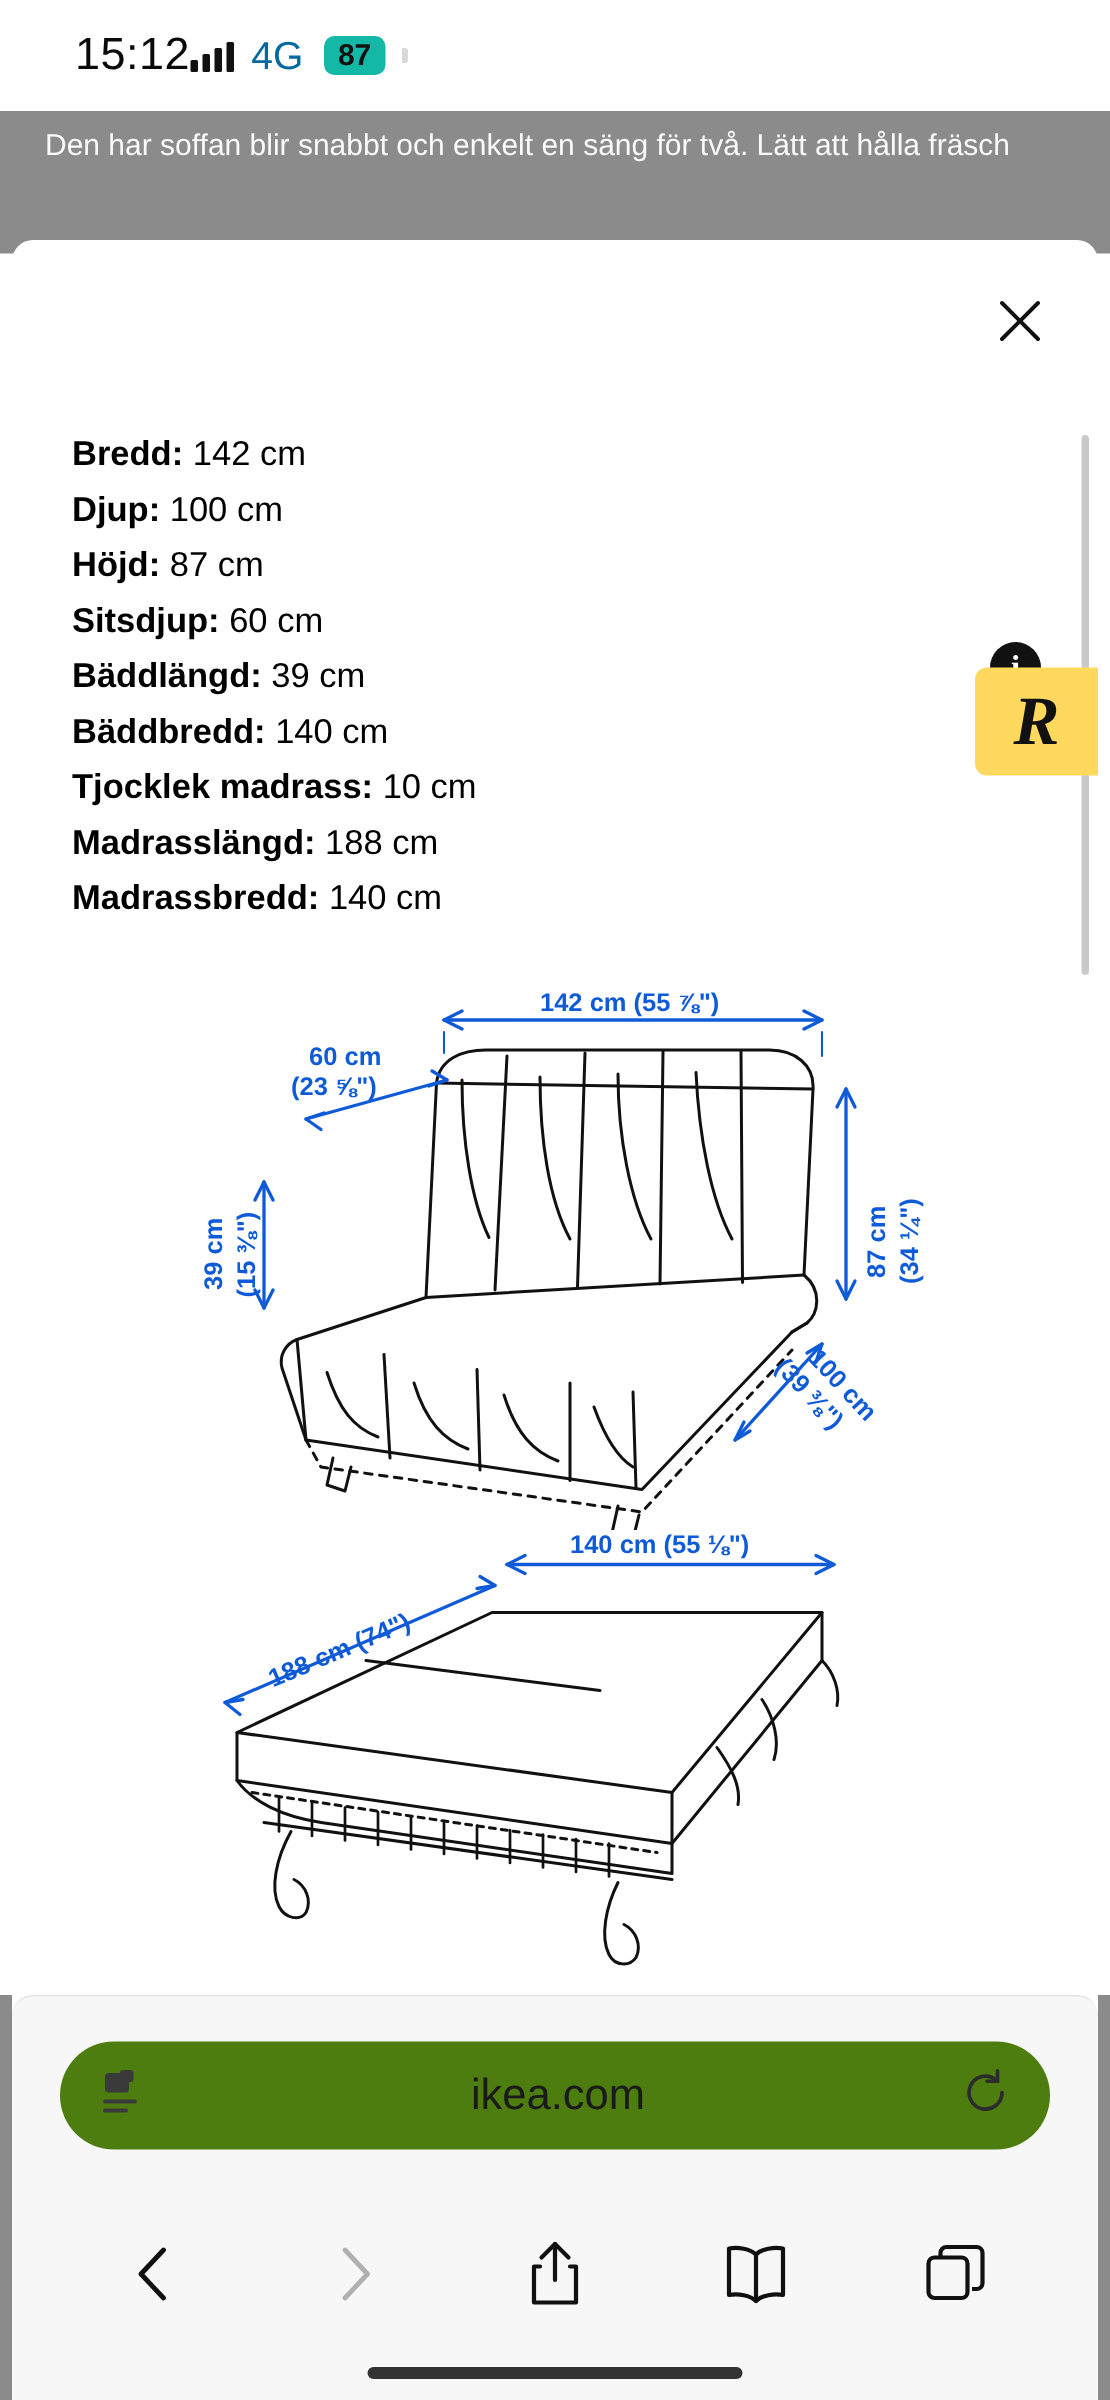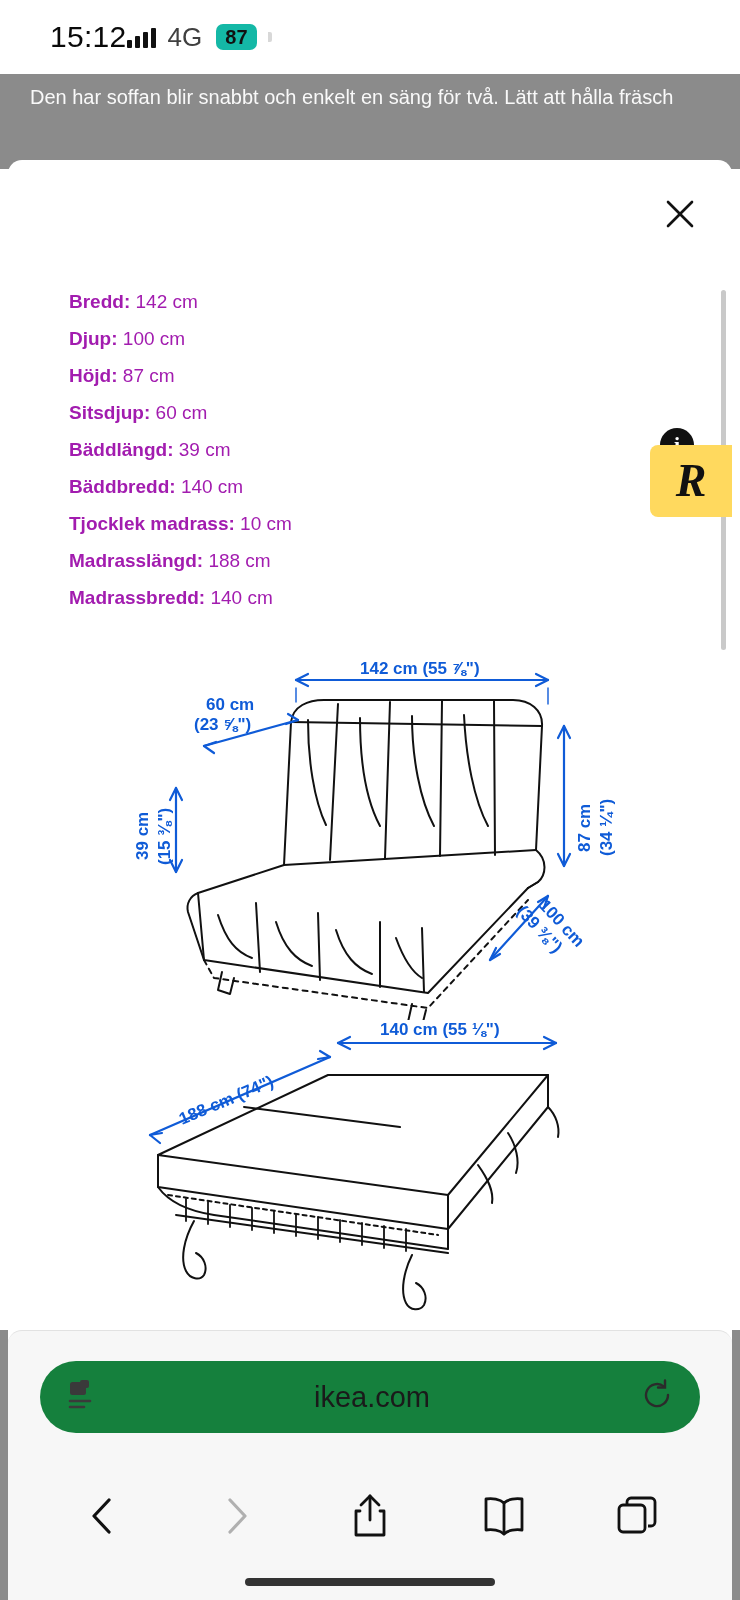--- a/index.html
+++ b/index.html
@@ -21,21 +21,21 @@
   .status-time {
     font-size: 30px; font-weight: 400; color: #0a0a0a; letter-spacing: 0.3px;
   }
   .status-right { display: flex; align-items: center; gap: 10px; }
   .signal { display: flex; align-items: flex-end; gap: 3px; height: 22px; }
   .signal i { width: 5px; background: #111; border-radius: 1px; display:block; }
   .signal i:nth-child(1){height:8px;}
   .signal i:nth-child(2){height:12px;}
   .signal i:nth-child(3){height:16px;}
   .signal i:nth-child(4){height:20px;}
-  .net-label { font-size: 26px; color: #404040; margin-left: 2px; }
+  .net-label { font-size: 26px; color: #0369a1; margin-left: 2px; }
   .battery {
     background: #14b8a6; color: #111; font-size: 20px; font-weight: 700;
     border-radius: 7px; padding: 3px 9px 3px 9px; margin-left: 4px;
     line-height: 1;
   }
   .battery-tip {
     width: 4px; height: 10px; background: #d8d8d8; border-radius: 0 2px 2px 0;
     display:inline-block; margin-left: 1px; vertical-align: middle;
   }
 
@@ -82,41 +82,40 @@
     position: absolute; top: 268px; right: 38px;
     width: 34px; height: 34px; border-radius: 50%;
     background: #111; color: #fff; font-size: 22px; font-weight: 700;
     font-family: "Liberation Serif", serif;
     display:flex; align-items:center; justify-content:center;
   }
 
   
   .specs { position: absolute; top: 124px; left: 40px; width: 600px; }
   .spec-row {
-    font-size: 19px; line-height: 36px; color: #a21caf; margin-bottom: 0;
+    font-size: 23px; line-height: 36px; color: #000000; margin-bottom: 0;
     padding: 0 0 1px 0;
-    margin-left: 21px;
   }
   .spec-row .k { font-weight: 700; }
   .spec-row .v { font-weight: 400; }
 
   
   .drawing { position: absolute; left: 0; width: 724px; }
   #draw1 { top: 500px; height: 360px; }
   #draw2 { top: 855px; height: 300px; }
 
   
   .browser-bar {
     position: absolute; left: 8px; bottom: 0; width: 724px; height: 270px;
     background: #f7f7f7; border-radius: 14px 14px 0 0;
     border-top: 1px solid #e2e2e2;
   }
   .url-field {
     position: absolute; top: 30px; left: 32px; width: 660px; height: 72px;
-    background: #15803d; border-radius: 36px;
+    background: #4d7c0f; border-radius: 36px;
     display:flex; align-items:center; justify-content:flex-end;
     padding: 0 26px;
   }
   .url-text {
     font-size: 29px; color: #1a1a1a; flex: 1; text-align: center;
   }
   .nav-row {
     position: absolute; top: 130px; left: 0; width: 724px; height: 110px;
     display:flex; align-items:center; justify-content:space-around;
     padding: 0 28px;

